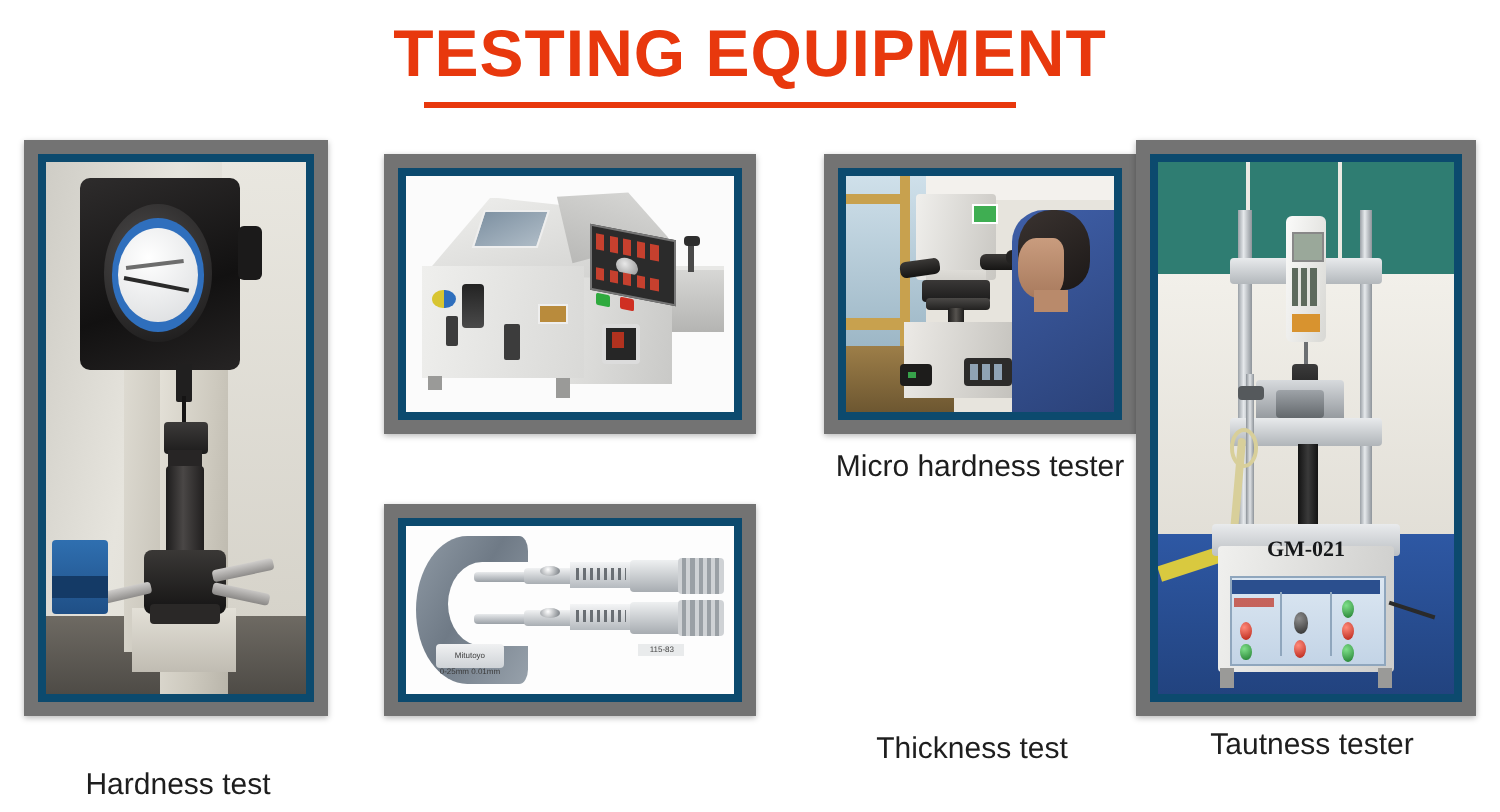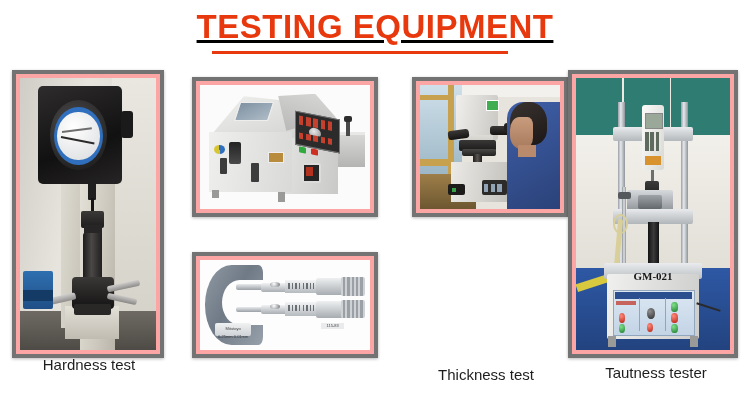--- a/index.html
+++ b/index.html
@@ -6,39 +6,39 @@
   body{
     width:750px;height:406px;
     background:#ffffff;
     font-family:"Liberation Sans","DejaVu Sans",sans-serif;
     overflow:hidden;
     position:relative;
   }
   .page{position:relative;width:750px;height:406px;}
 
   
-  .title-wrap{position:absolute;left:0;top:8px;width:750px;text-align:center;text-decoration:underline;}
+  .title-wrap{position:absolute;left:0;top:8px;width:750px;text-align:center;}
   .title{
     font-size:33px;font-weight:bold;color:#e8380d;
     letter-spacing:.5px;line-height:38px;
     font-family:"Liberation Sans","DejaVu Sans",sans-serif;
   }
   .title-rule{
     position:absolute;left:212px;top:51px;width:296px;height:3px;
     background:#e8380d;
   }
 
   
-  .card{position:absolute;background:#fca5a5;border:4px solid #737373;
+  .card{position:absolute;background:#0c4a6e;border:7px solid #737373;
         box-shadow:0 1px 3px rgba(0,0,0,.28);box-sizing:border-box;overflow:hidden;}
   .cap{position:absolute;text-align:center;color:#1e1e1e;font-size:15px;line-height:18px;}
 
   
   #c-hard{left:12px;top:70px;width:152px;height:288px;}
-  #cap-hard{left:0px;top:356px;width:178px;}
+  #cap-hard{left:0px;top:384px;width:178px;}
 
   #c-salt{left:192px;top:77px;width:186px;height:140px;}
   #cap-salt{left:185px;top:225px;width:200px;}
 
   #c-micro{left:412px;top:77px;width:156px;height:140px;}
   #cap-micro{left:398px;top:225px;width:184px;}
 
   #c-mic{left:192px;top:252px;width:186px;height:106px;}
   #cap-mic{left:185px;top:366px;width:200px;}
 
@@ -319,20 +319,21 @@
       <div class="mh-pad"></div>
       <div class="mh-keys"></div>
       <div class="mh-plug"></div>
       <div class="mh-plugd"></div>
       <div class="mh-person"></div>
       <div class="mh-head"></div>
       <div class="mh-face"></div>
       <div class="mh-neck"></div>
     </div>
   </div>
+  <div class="cap" id="cap-micro">Micro hardness tester</div>
 
   <div class="card" id="c-mic">
     <div class="inner">
       <div class="mm-bg"></div>
       <div class="mm-frame"></div>
       <div class="mm-frameIn"></div>
       <div class="mm-label">
         <t>Mitutoyo</t>
         <t>0-25mm 0.01mm</t>
       </div>

